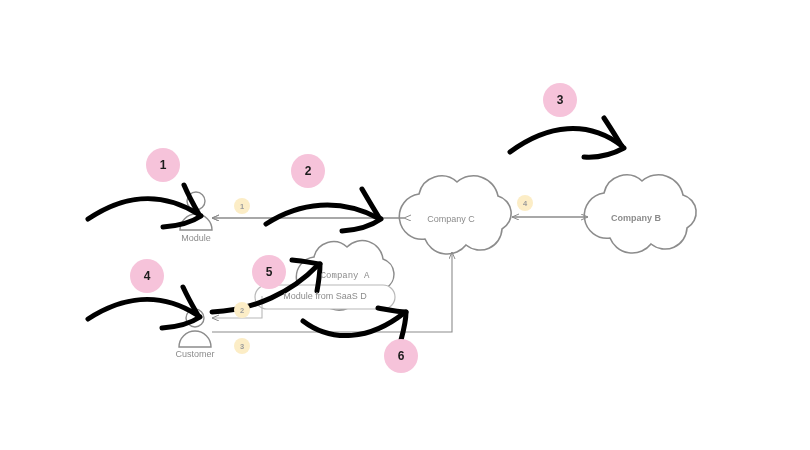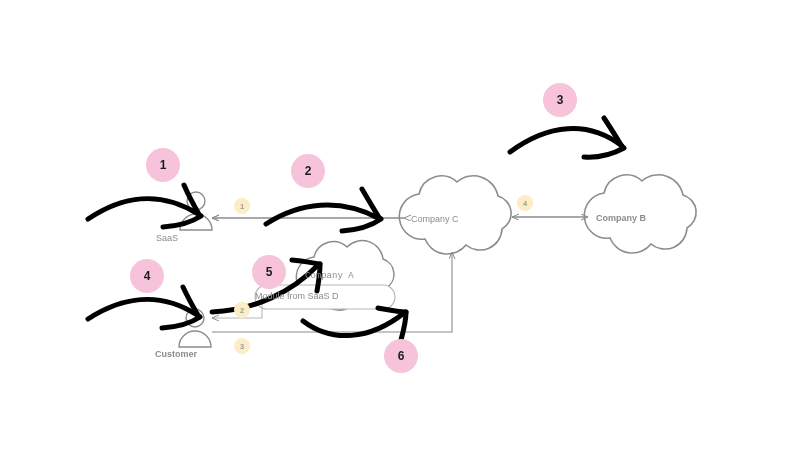--- a/index.html
+++ b/index.html
@@ -3,21 +3,21 @@
 <meta charset="utf-8">
 <style>
   html,body{margin:0;padding:0;background:#ffffff;}
   body{width:810px;height:450px;overflow:hidden;
        font-family:"Liberation Sans", sans-serif;}
   #canvas{position:relative;width:810px;height:450px;}
   #canvas svg.layer{position:absolute;left:0;top:0;width:810px;height:450px;}
   .node-label{
     position:absolute;color:#8c8c8c;font-size:9px;
     font-family:"Liberation Sans", sans-serif;
-    white-space:nowrap;text-align:left;pointer-events:none;
+    white-space:nowrap;text-align:center;pointer-events:none;
   }
   .badge{
     position:absolute;border-radius:50%;
     display:flex;align-items:center;justify-content:center;
     font-family:"Liberation Sans", sans-serif;
   }
   .badge-step{
     width:34px;height:34px;background:#f6c3da;
     color:#1c1c1c;font-size:12px;font-weight:bold;
   }
@@ -136,23 +136,23 @@
       <path d="M317,291 C319,280 320,271 320,264"></path>
     </g>
 
     <g fill="none" stroke="#000000" stroke-width="5" stroke-linecap="round">
       <path d="M303,321 C332,343 370,340 404,313"></path>
       <path d="M378,308 C389,310 398,312 406,312"></path>
       <path d="M401,340 C404,329 406,319 406,312"></path>
     </g>
   </svg>
 
-  <div class="node-label" style="left:156px;top:233px;width:80px;">SaaS</div>
+  <div class="node-label" style="left:156px;top:233px;width:80px;">Module</div>
 
-  <div class="node-label" style="left:155px;top:349px;width:80px;font-weight:bold;">Customer</div>
+  <div class="node-label" style="left:155px;top:349px;width:80px;">Customer</div>
 
   <div class="node-label" style="left:305px;top:271px;width:80px;font-family:Liberation Mono, monospace;">Company A</div>
 
   <div class="node-label" style="left:411px;top:214px;width:80px;">Company C</div>
 
   <div class="node-label" style="left:596px;top:213px;width:80px;font-weight:bold;">Company B</div>
 
   <div class="node-label" style="left:255px;top:291px;width:140px;">Module from SaaS D</div>
 
   <div class="badge badge-flow" style="left:234px;top:198px;">1</div>

